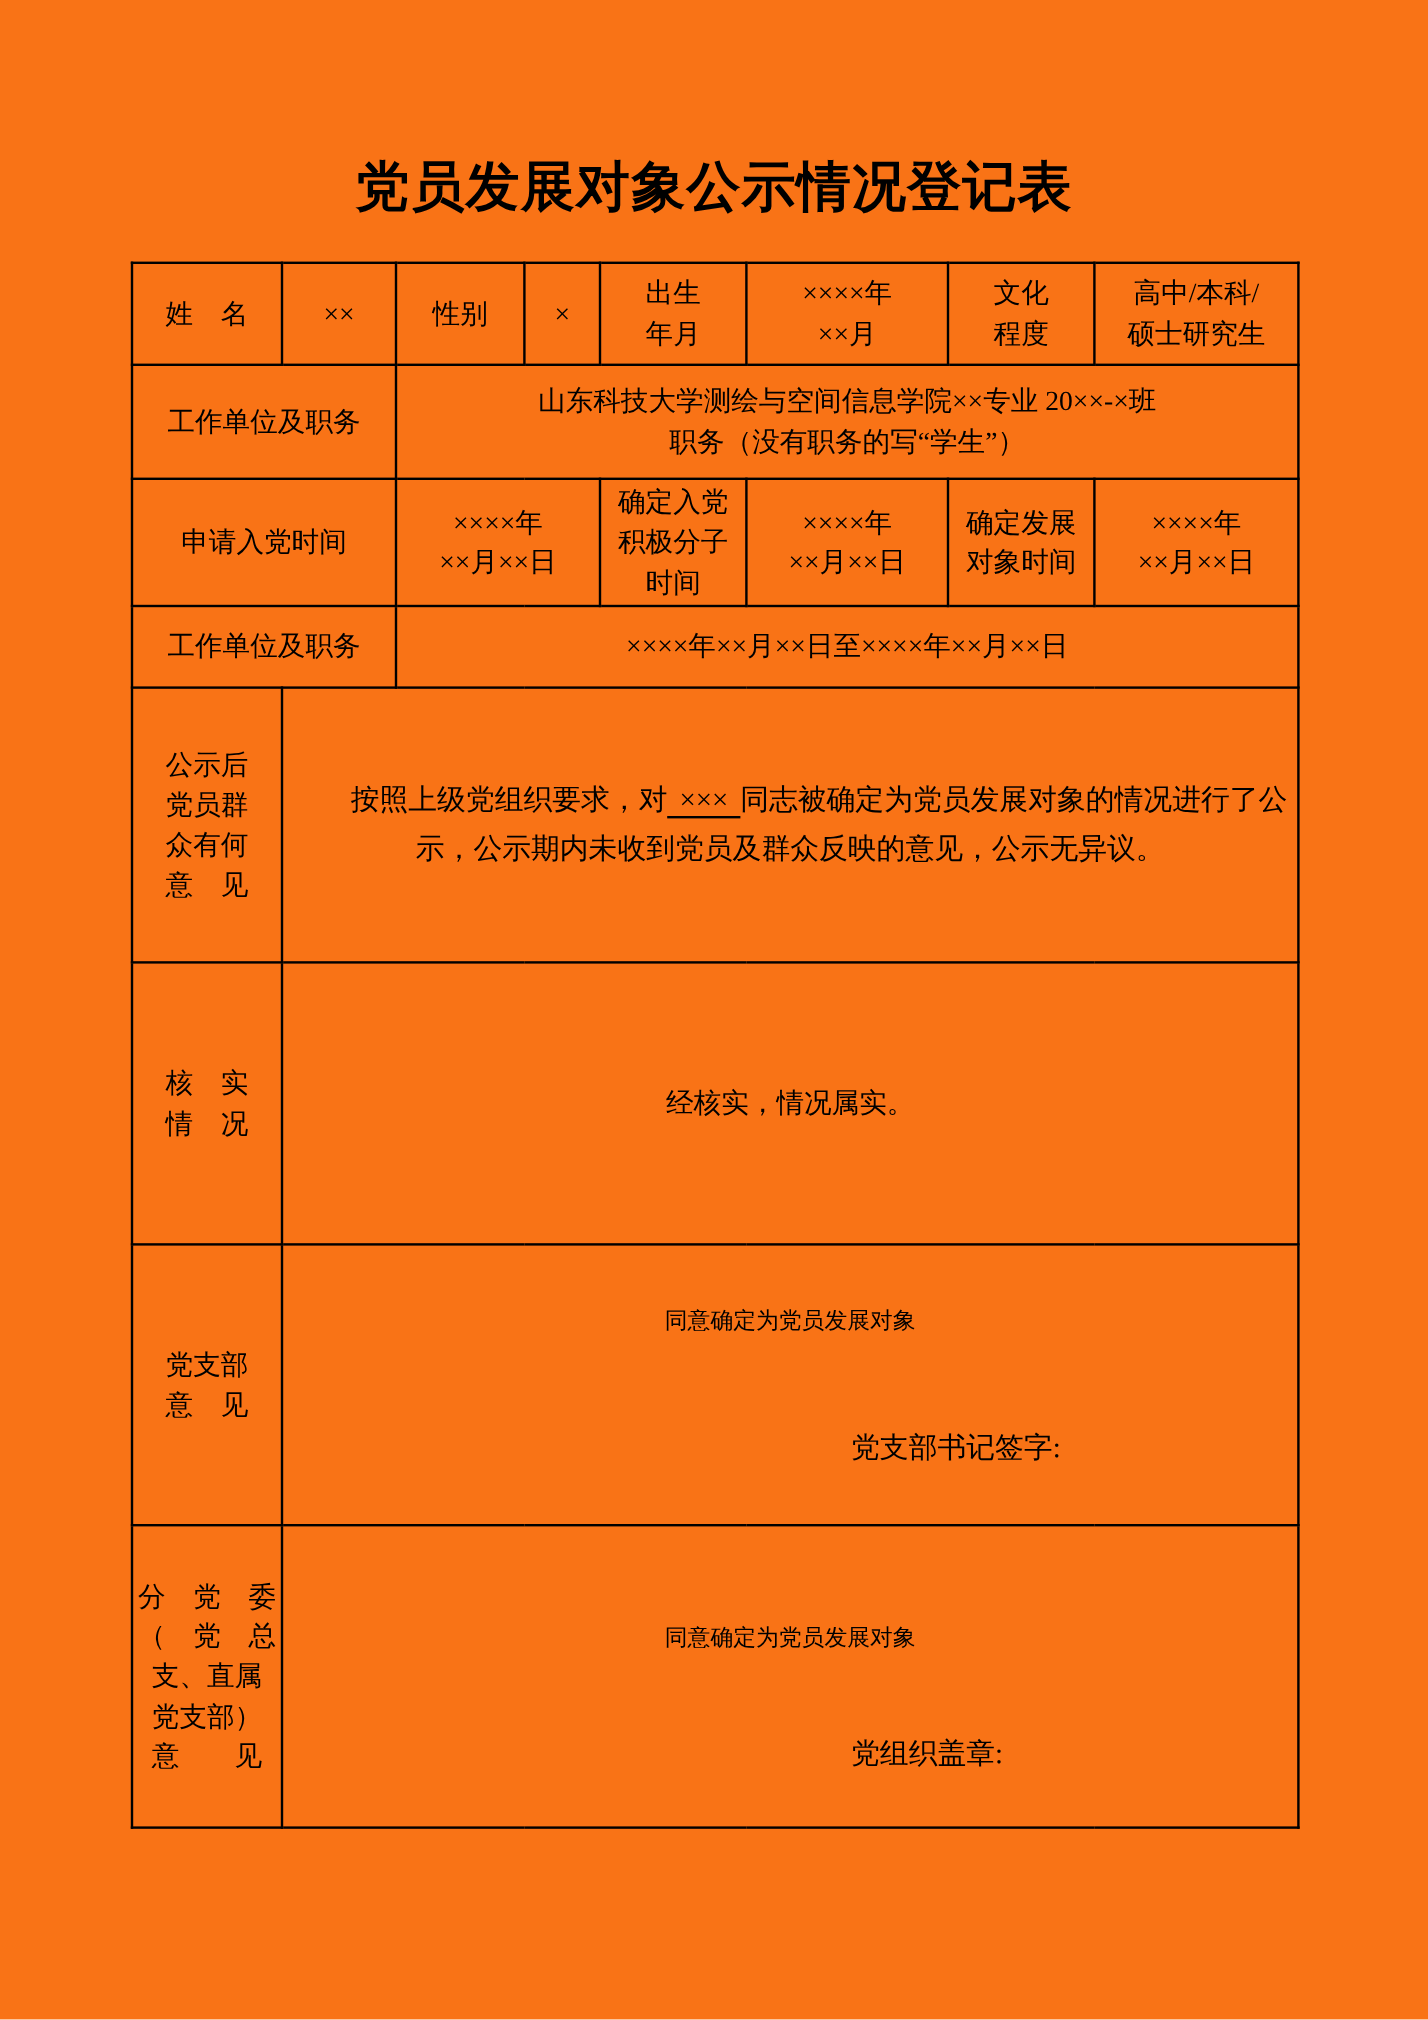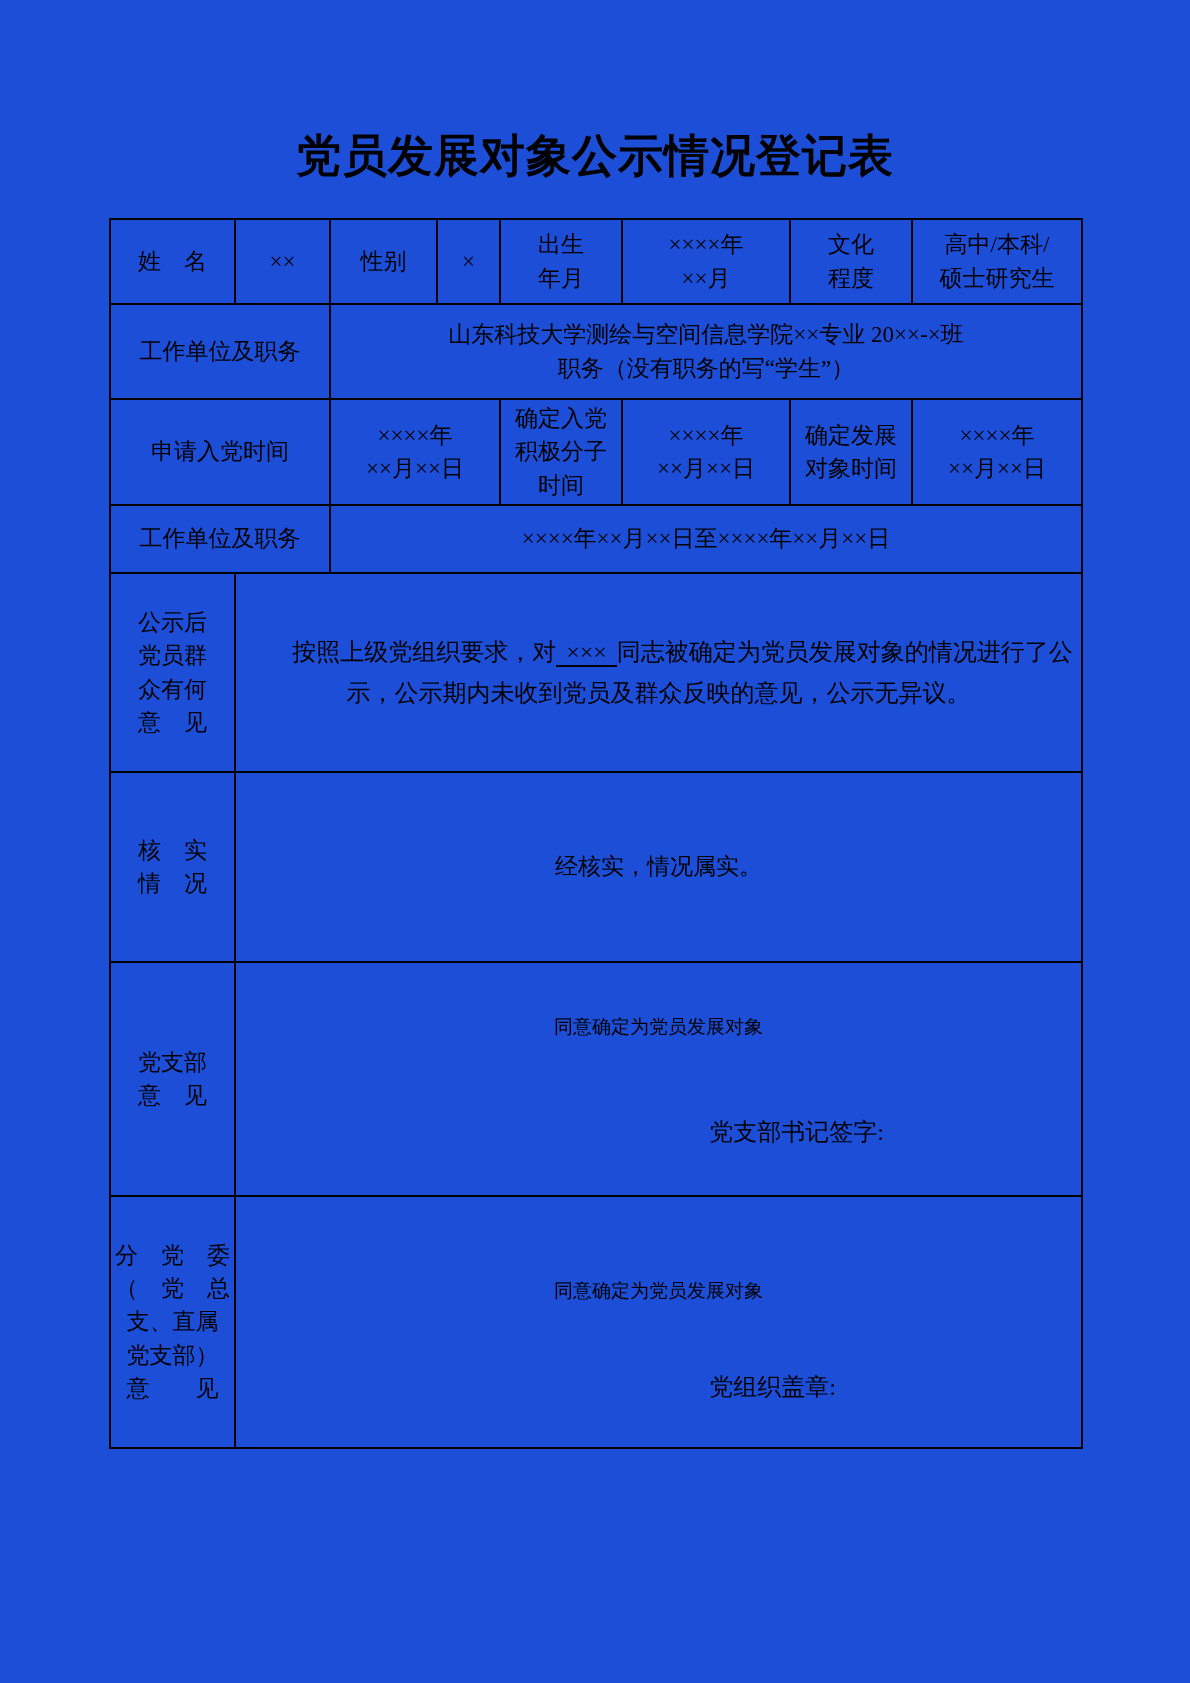--- a/index.html
+++ b/index.html
@@ -2,21 +2,21 @@
 <html><head>
 <meta charset="utf-8">
 <style>
   * { box-sizing: border-box; margin: 0; padding: 0; }
   html, body { background: #ffffff; }
   .page {
     position: relative;
     width: 1190px;
     height: 1683px;
     margin: 0 auto;
-    background: #1d4ed8;
+    background: #f97316;
     color: #000000;
     font-family: "Liberation Serif", "DejaVu Serif", serif;
   }
   .title {
     padding-top: 126px;
     text-align: center;
     font-size: 45px;
     font-weight: bold;
     letter-spacing: 1px;
     color: #000000;
@@ -37,22 +37,22 @@
     line-height: 1.45;
     white-space: pre-line;
     padding: 2px 3px;
     color: #000000;
     overflow: hidden;
   }
   tr.r1 { height: 85px; padding-left: 29px; }
   tr.r2 { height: 95px; }
   tr.r3 { height: 104px; }
   tr.r4 { height: 68px; }
-  tr.r5 { height: 199px; }
-  tr.r6 { height: 190px; }
+  tr.r5 { height: 229px; }
+  tr.r6 { height: 235px; }
   tr.r7 { height: 234px; }
   tr.r8 { height: 252px; margin-left: 13px; }
 
   td.row-label { white-space: pre-line; }
   td.small-label { font-size: 22px; line-height: 1.5; }
 
   td.opinion-text {
     text-align: left;
     vertical-align: middle;
     padding: 0 18px;

